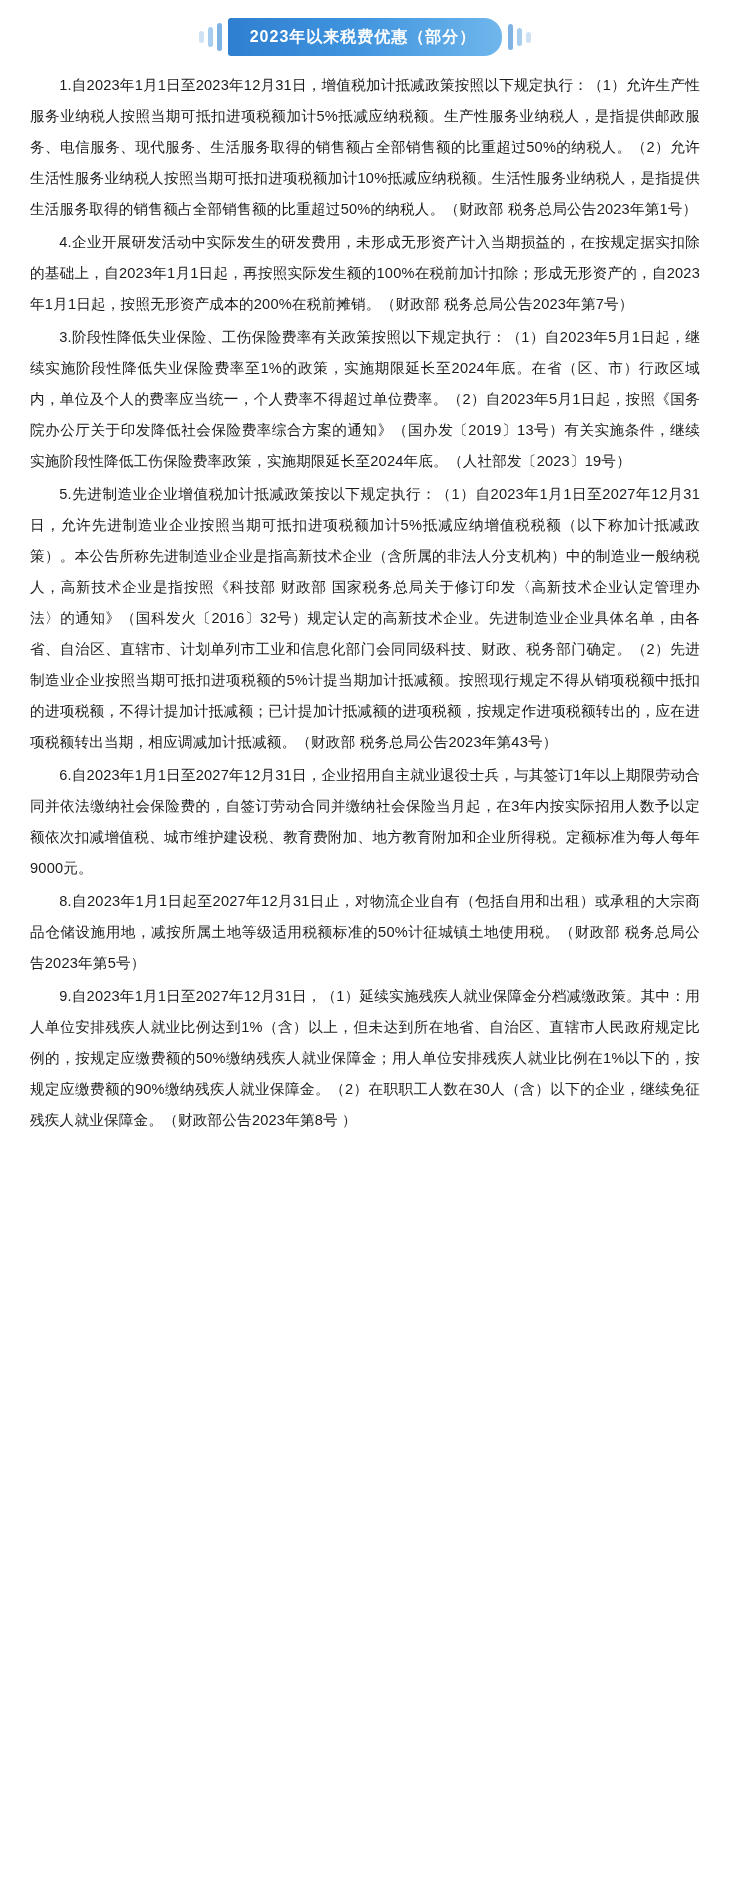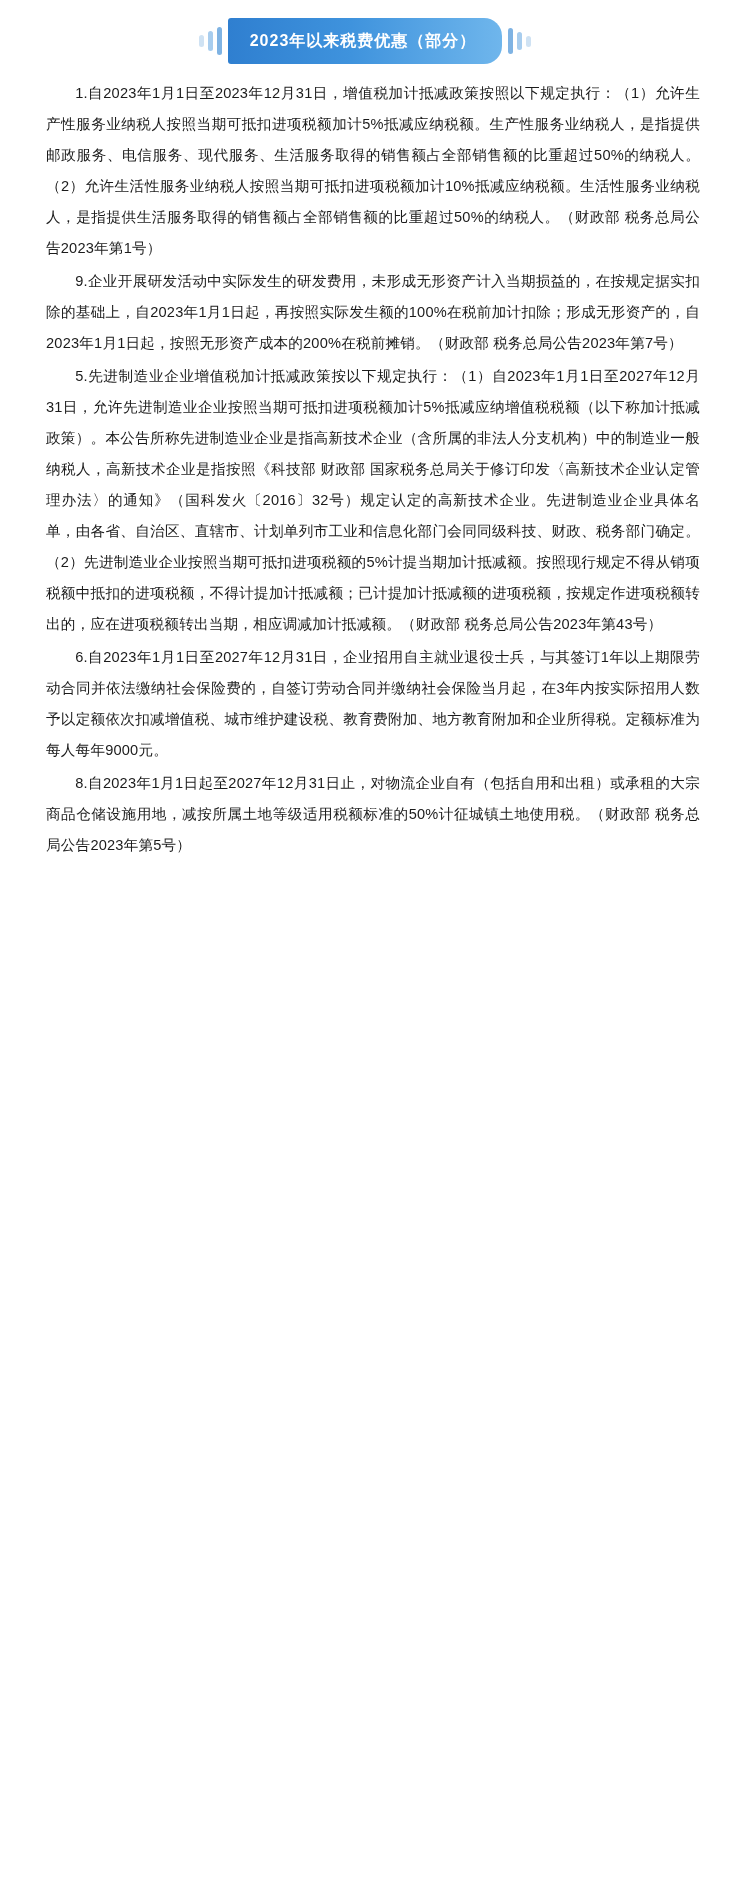--- a/index.html
+++ b/index.html
@@ -22,21 +22,21 @@
   
   .header {
     display: flex;
     align-items: center;
     justify-content: center;
     padding: 18px 0 10px 0;
   }
   .banner {
     display: flex;
     align-items: stretch;
-    height: 46px;
+    height: 38px;
     text-align: right;
   }
   .banner-bars {
     display: flex;
     align-items: center;
     gap: 4px;
     padding-right: 6px;
   }
   .banner-bars .bar {
     width: 5px;
@@ -76,21 +76,21 @@
   .content {
     padding: 4px 30px 30px 30px;
   }
   .para {
     color: #1b1b1b;
     font-size: 14.6px;
     line-height: 31px;
     text-align: justify;
     text-justify: inter-ideograph;
     text-indent: 2em;
-    margin: 0 0 2px 16px;
+    margin: 0 0 2px 0;
     letter-spacing: 0.2px;
   }
 </style>
 </head>
 <body>
 
 <div class="page">
 
   <div class="header">
     <div class="banner">
@@ -103,19 +103,21 @@
       <div class="banner-tail">
         <span class="bar t1"></span>
         <span class="bar t2"></span>
         <span class="bar t3"></span>
       </div>
     </div>
   </div>
 
   <div class="content">
     <p class="para">1.自2023年1月1日至2023年12月31日，增值税加计抵减政策按照以下规定执行：（1）允许生产性服务业纳税人按照当期可抵扣进项税额加计5%抵减应纳税额。生产性服务业纳税人，是指提供邮政服务、电信服务、现代服务、生活服务取得的销售额占全部销售额的比重超过50%的纳税人。（2）允许生活性服务业纳税人按照当期可抵扣进项税额加计10%抵减应纳税额。生活性服务业纳税人，是指提供生活服务取得的销售额占全部销售额的比重超过50%的纳税人。（财政部 税务总局公告2023年第1号）</p>
-    <p class="para">9.企业开展研发活动中实际发生的研发费用，未形成无形资产计入当期损益的，在按规定据实扣除的基础上，自2023年1月1日起，再按照实际发生额的100%在税前加计扣除；形成无形资产的，自2023年1月1日起，按照无形资产成本的200%在税前摊销。（财政部 税务总局公告2023年第7号）</p>
+    <p class="para">4.企业开展研发活动中实际发生的研发费用，未形成无形资产计入当期损益的，在按规定据实扣除的基础上，自2023年1月1日起，再按照实际发生额的100%在税前加计扣除；形成无形资产的，自2023年1月1日起，按照无形资产成本的200%在税前摊销。（财政部 税务总局公告2023年第7号）</p>
+    <p class="para">3.阶段性降低失业保险、工伤保险费率有关政策按照以下规定执行：（1）自2023年5月1日起，继续实施阶段性降低失业保险费率至1%的政策，实施期限延长至2024年底。在省（区、市）行政区域内，单位及个人的费率应当统一，个人费率不得超过单位费率。（2）自2023年5月1日起，按照《国务院办公厅关于印发降低社会保险费率综合方案的通知》（国办发〔2019〕13号）有关实施条件，继续实施阶段性降低工伤保险费率政策，实施期限延长至2024年底。（人社部发〔2023〕19号）</p>
     <p class="para">5.先进制造业企业增值税加计抵减政策按以下规定执行：（1）自2023年1月1日至2027年12月31日，允许先进制造业企业按照当期可抵扣进项税额加计5%抵减应纳增值税税额（以下称加计抵减政策）。本公告所称先进制造业企业是指高新技术企业（含所属的非法人分支机构）中的制造业一般纳税人，高新技术企业是指按照《科技部 财政部 国家税务总局关于修订印发〈高新技术企业认定管理办法〉的通知》（国科发火〔2016〕32号）规定认定的高新技术企业。先进制造业企业具体名单，由各省、自治区、直辖市、计划单列市工业和信息化部门会同同级科技、财政、税务部门确定。（2）先进制造业企业按照当期可抵扣进项税额的5%计提当期加计抵减额。按照现行规定不得从销项税额中抵扣的进项税额，不得计提加计抵减额；已计提加计抵减额的进项税额，按规定作进项税额转出的，应在进项税额转出当期，相应调减加计抵减额。（财政部 税务总局公告2023年第43号）</p>
     <p class="para">6.自2023年1月1日至2027年12月31日，企业招用自主就业退役士兵，与其签订1年以上期限劳动合同并依法缴纳社会保险费的，自签订劳动合同并缴纳社会保险当月起，在3年内按实际招用人数予以定额依次扣减增值税、城市维护建设税、教育费附加、地方教育附加和企业所得税。定额标准为每人每年9000元。</p>
     <p class="para">8.自2023年1月1日起至2027年12月31日止，对物流企业自有（包括自用和出租）或承租的大宗商品仓储设施用地，减按所属土地等级适用税额标准的50%计征城镇土地使用税。（财政部 税务总局公告2023年第5号）</p>
+    <p class="para">9.自2023年1月1日至2027年12月31日，（1）延续实施残疾人就业保障金分档减缴政策。其中：用人单位安排残疾人就业比例达到1%（含）以上，但未达到所在地省、自治区、直辖市人民政府规定比例的，按规定应缴费额的50%缴纳残疾人就业保障金；用人单位安排残疾人就业比例在1%以下的，按规定应缴费额的90%缴纳残疾人就业保障金。（2）在职职工人数在30人（含）以下的企业，继续免征残疾人就业保障金。（财政部公告2023年第8号 ）</p>
   </div>
 
 </div>
 
 </body></html>

